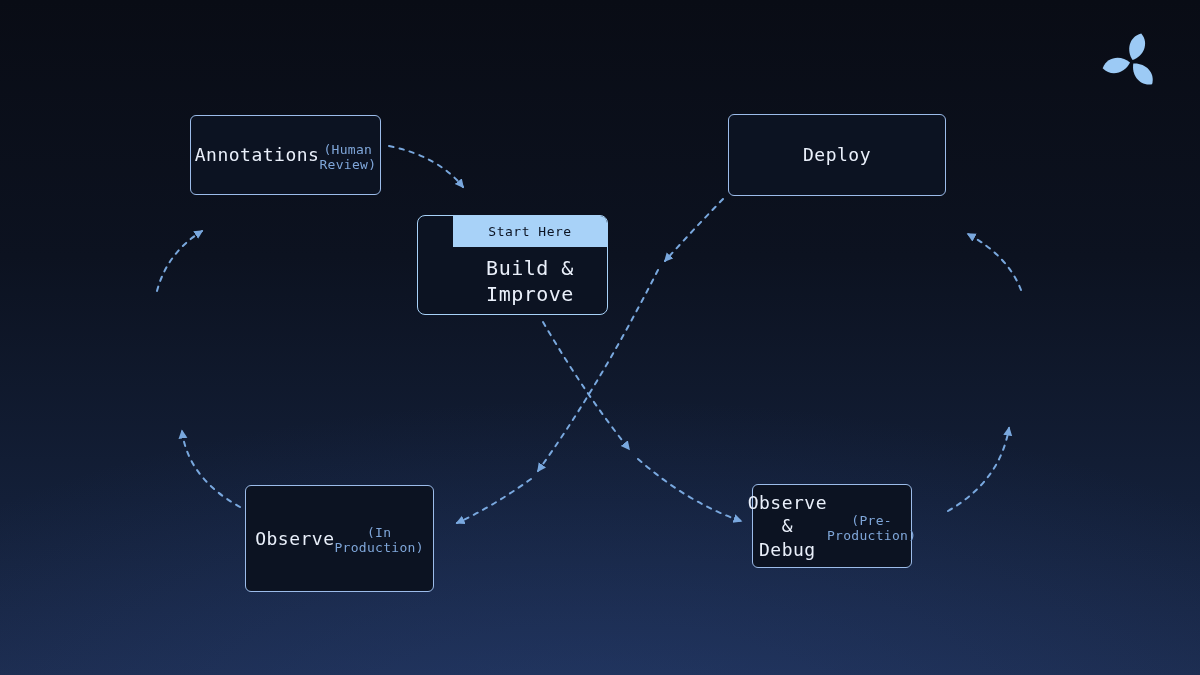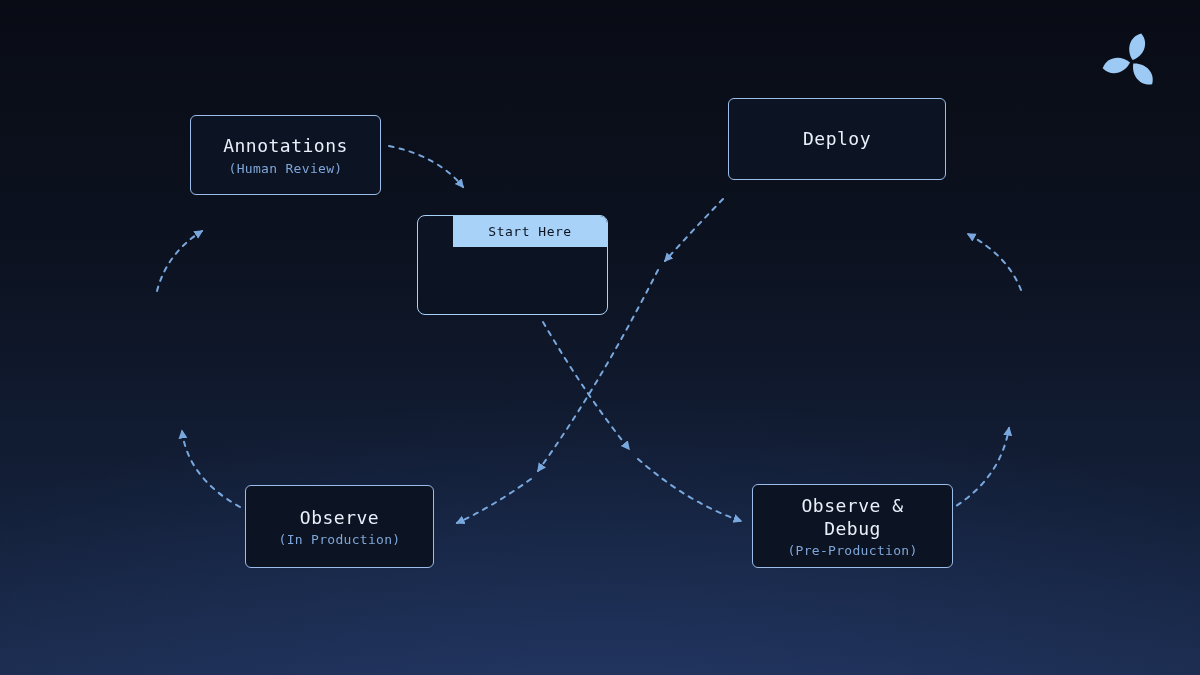--- a/index.html
+++ b/index.html
@@ -20,21 +20,21 @@
     stroke-width: 2;
     stroke-dasharray: 4.5 6;
     stroke-linecap: round;
     opacity: 0.95;
   }
   .arrowhead { fill: var(--arrow, #7fb0e8); }
 
   .node {
     position: absolute;
     display: flex;
-    flex-direction: column;
+    flex-direction: row;
     align-items: center;
     justify-content: center;
     text-align: center;
     background: var(--node_fill, #0c1322);
     border: 1px solid var(--node_border, #9cbcea);
     border-radius: 6px;
     padding: 8px 10px;
   }
   .node .title {
     color: var(--title_text, #eaf0fb);
@@ -46,25 +46,25 @@
   .node .subtitle {
     color: var(--subtitle_text, #7fa6d9);
     font-size: 13px;
     margin-top: 3px;
     letter-spacing: 0.3px;
     white-space: pre-line;
   }
 
   
   #node-annotations        { left: 190px; top: 115px; width: 191px; height: 80px; }
-  #node-deploy             { left: 728px; top: 98px; width: 218px; height: 82px; }
+  #node-deploy             { left: 728px; top: 114px; width: 218px; height: 82px; }
   #node-online-evals       { left:  80px; top: 296px; width: 190px; height: 84px; }
   #node-offline-evals      { left: 930px; top: 295px; width: 189px; height: 86px; }
-  #node-observe-production { left: 245px; top: 485px; width: 189px; height: 83px; }
-  #node-observe-debug      { left: 752px; top: 484px; width: 201px; height: 84px; }
+  #node-observe-production { left: 245px; top: 485px; width: 189px; height: 107px; }
+  #node-observe-debug      { left: 752px; top: 484px; width: 160px; height: 84px; }
 
   
   #node-start {
     position: absolute;
     left: 417px; top: 215px; width: 191px; height: 100px;
     border: 1px solid var(--start_badge_bg, #a8d2f8);
     border-radius: 8px;
     background: var(--node_fill, #0c1322);
     overflow: hidden;
     display: flex;
@@ -135,20 +135,24 @@
     <div class="title">Annotations</div>
     <div class="subtitle">(Human Review)</div>
   </div>
 
   <div class="node" id="node-deploy">
     <div class="title">Deploy</div>
   </div>
 
   <div id="node-start">
     <div class="badge">Start Here</div>
+    <div class="body">
+      <div class="title">Build &amp;
+Improve</div>
+    </div>
   </div>
 
 
 
   <div class="node" id="node-observe-production">
     <div class="title">Observe</div>
     <div class="subtitle">(In Production)</div>
   </div>
 
   <div class="node" id="node-observe-debug">

